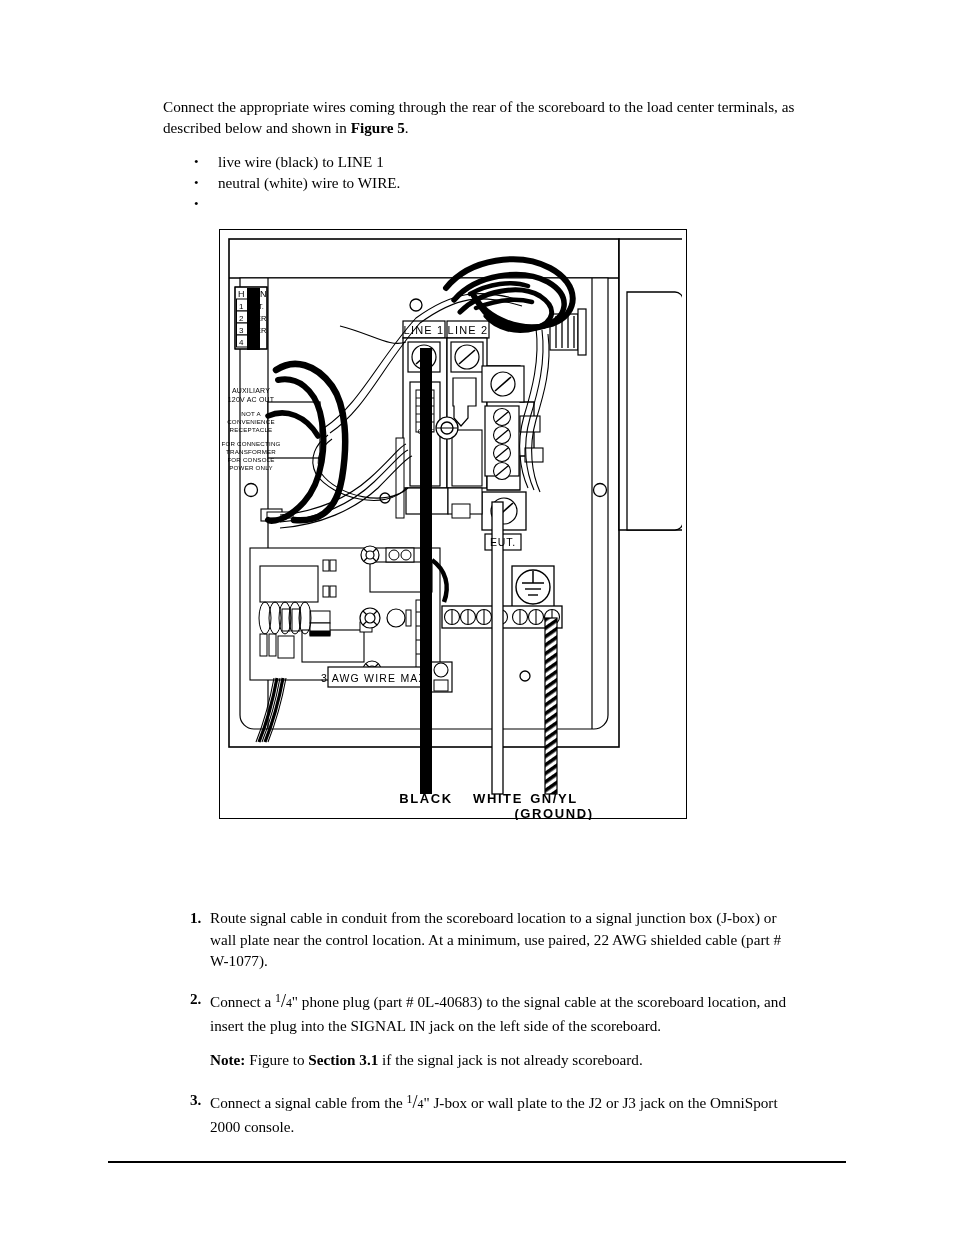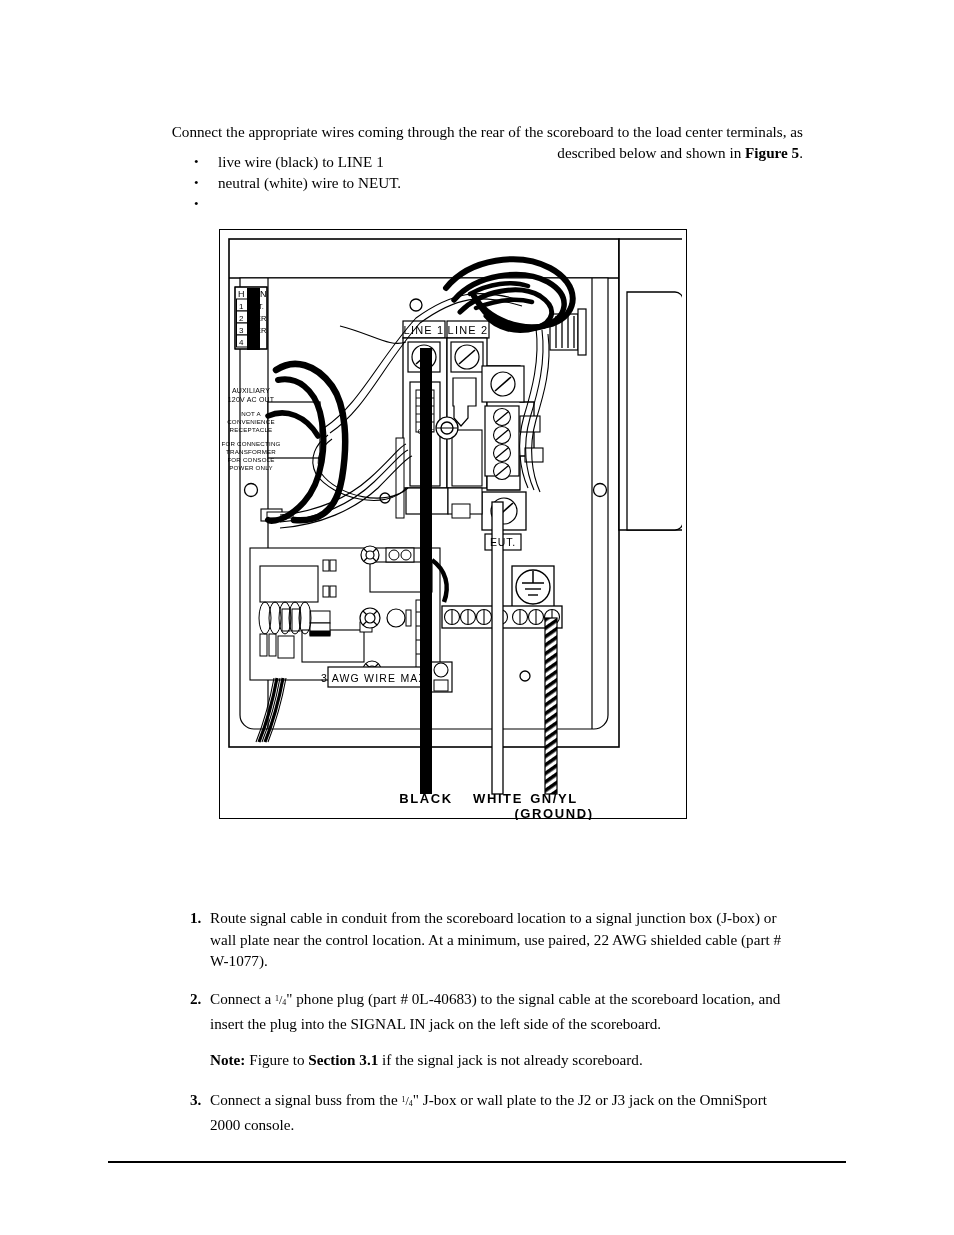--- a/index.html
+++ b/index.html
@@ -13,25 +13,25 @@
     position: relative;
     font-family: "Liberation Serif", serif;
     color: #000000;
     overflow: hidden;
   }
 
   
   #intro-paragraph {
     position: absolute;
     left: 163px;
-    top: 122px;
+    top: 97px;
     width: 640px;
     font-size: 15.2px;
     line-height: 20.5px;
-    text-align: right;
+    text-align: left;
     font-family: Liberation Serif, serif;
   }
   .bold { font-weight: bold; }
 
   
   #wire-bullets {
     position: absolute;
     left: 190px;
     top: 152px;
     width: 620px;
@@ -93,21 +93,21 @@
     margin-left: 20px;
   }
   #step-1 { left: 190px; top: 907px; }
   #step-2 { left: 190px; top: 988px; }
   #step-note { left: 190px; top: 1049px; }
   #step-3 { left: 190px; top: 1089px; }
 
   .frac {
     display: inline-block;
     position: relative;
-    font-size: 12px;
+    font-size: 18px;
     white-space: nowrap;
   }
   .frac sup { font-size: 0.66em; vertical-align: 0.38em; }
   .frac sub { font-size: 0.66em; vertical-align: -0.08em; }
 
   
   #footer-rule {
     position: absolute;
     left: 108px;
     top: 1161px;
@@ -130,21 +130,21 @@
   <span>terminals, as described below and shown in </span><span class="bold">Figure 5</span><span>.</span>
 </div>
 
 <ul id="wire-bullets">
   <li>
     <span class="bullet-dot">•</span>
     <span>live wire (black) to LINE 1</span>
   </li>
   <li>
     <span class="bullet-dot">•</span>
-    <span>neutral (white) wire to NEUT.</span>
+    <span>neutral (white) wire to WIRE.</span>
   </li>
   <li>
     <span class="bullet-dot">•</span>
   </li>
 </ul>
 
 <div id="figure-frame">
   <svg id="figure-svg" viewBox="0 0 468 590" xmlns="http://www.w3.org/2000/svg">
     <defs>
       <pattern id="groundHatch" width="7" height="7" patternUnits="userSpaceOnUse" patternTransform="rotate(55)">
@@ -465,16 +465,16 @@
   <span class="step-num">2.</span>
   <span class="step-body"><span>Connect a </span><span class="frac"><sup>1</sup>/<sub>4</sub></span><span>" phone plug (part # 0L-40683) to the signal cable at the scoreboard location, and insert the plug into the SIGNAL IN jack on the left side of the scoreboard.</span></span>
 </div>
 
 <div class="step" id="step-note">
   <span class="step-body"><span class="bold">Note:</span><span> Figure to </span><span class="bold">Section 3.1</span><span> if the signal jack is not already scoreboard.</span></span>
 </div>
 
 <div class="step" id="step-3">
   <span class="step-num">3.</span>
-  <span class="step-body"><span>Connect a signal buss from the </span><span class="frac"><sup>1</sup>/<sub>4</sub></span><span>" J-box or wall plate to the J2 or J3 jack on the OmniSport 2000 console.</span></span>
+  <span class="step-body"><span>Connect a signal cable from the </span><span class="frac"><sup>1</sup>/<sub>4</sub></span><span>" J-box or wall plate to the J2 or J3 jack on the OmniSport 2000 console.</span></span>
 </div>
 
 <div id="footer-rule"></div>
 
 </body></html>

